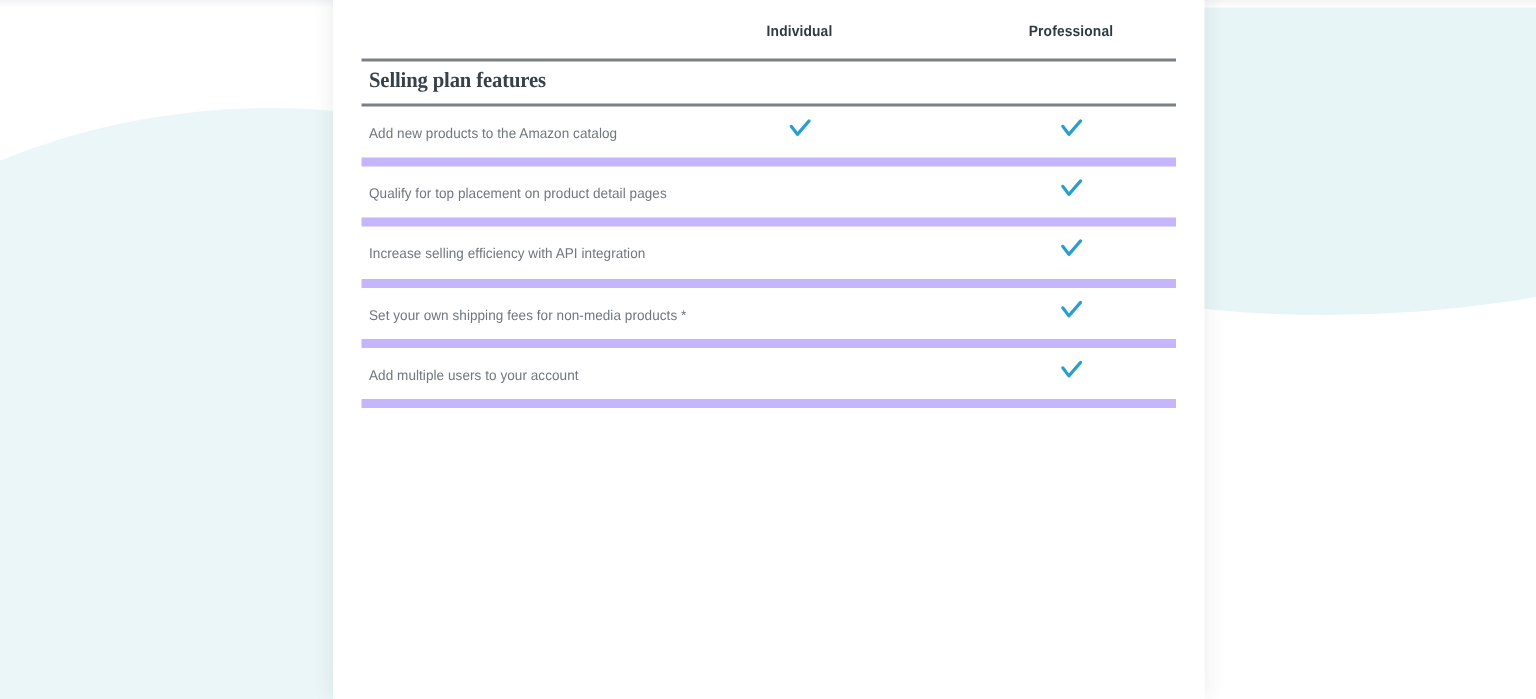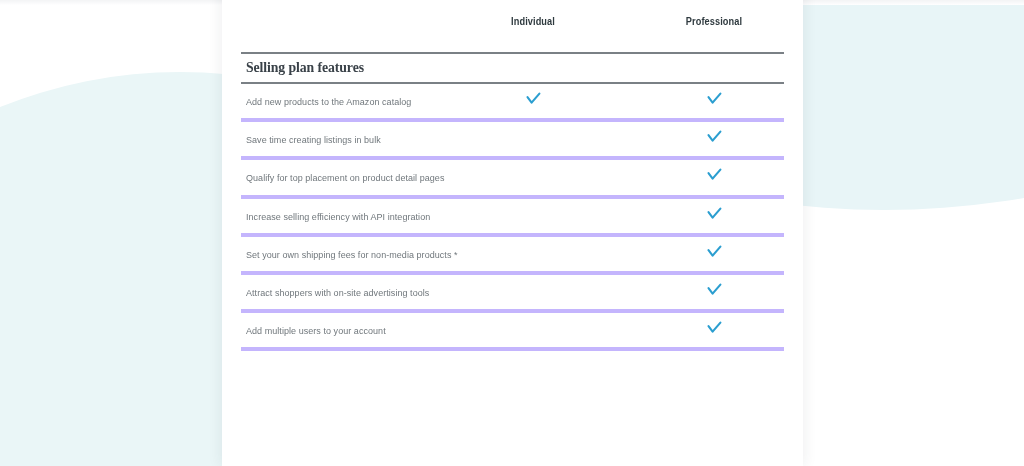--- a/index.html
+++ b/index.html
@@ -63,21 +63,21 @@
   #card-inner {
     position: absolute;
     left: 19px;
     top: 12px;
     width: 543px;
   }
 
   
   .col-head-row {
     position: relative;
-    height: 52px;
+    height: 39px;
     text-decoration: underline;
   }
   .col-head {
     position: absolute;
     top: 16px;
     font-size: 10px;
     font-weight: bold;
     color: #2f3a3f;
     letter-spacing: 0.1px;
     transform: scaleX(0.92);
@@ -106,21 +106,21 @@
     letter-spacing: -0.1px;
     transform: scaleX(0.95);
     transform-origin: left center;
     white-space: nowrap;
   }
 
   
   .feature-row {
     position: relative;
     height: 34.2px;
-    border-bottom: 4px solid #c4b5fd;
+    border-bottom: 6px solid #c4b5fd;
   }
   .feature-label {
     position: absolute;
     left: 5px;
     top: 12px;
     font-size: 9.4px;
     color: #70777c;
     letter-spacing: 0.05px;
     transform: scaleX(0.96);
     transform-origin: left center;
@@ -165,29 +165,20 @@
         <path d="M1.5 5.2 L5.6 10.6 L13.4 1.6" fill="none" stroke="#2b9ed0" stroke-width="2.1" stroke-linecap="round" stroke-linejoin="round"></path>
       </svg>
     </div>
     <div class="check-cell professional">
       <svg width="15" height="13" viewBox="0 0 15 13">
         <path d="M1.5 5.2 L5.6 10.6 L13.4 1.6" fill="none" stroke="#2b9ed0" stroke-width="2.1" stroke-linecap="round" stroke-linejoin="round"></path>
       </svg>
     </div>
   </div>
         <div class="feature-row">
-    <div class="feature-label">Save time creating listings in bulk</div>
-
-    <div class="check-cell professional">
-      <svg width="15" height="13" viewBox="0 0 15 13">
-        <path d="M1.5 5.2 L5.6 10.6 L13.4 1.6" fill="none" stroke="#2b9ed0" stroke-width="2.1" stroke-linecap="round" stroke-linejoin="round"></path>
-      </svg>
-    </div>
-  </div>
-        <div class="feature-row">
     <div class="feature-label">Qualify for top placement on product detail pages</div>
 
     <div class="check-cell professional">
       <svg width="15" height="13" viewBox="0 0 15 13">
         <path d="M1.5 5.2 L5.6 10.6 L13.4 1.6" fill="none" stroke="#2b9ed0" stroke-width="2.1" stroke-linecap="round" stroke-linejoin="round"></path>
       </svg>
     </div>
   </div>
         <div class="feature-row">
     <div class="feature-label">Increase selling efficiency with API integration</div>
@@ -201,29 +192,20 @@
         <div class="feature-row">
     <div class="feature-label">Set your own shipping fees for non-media products *</div>
 
     <div class="check-cell professional">
       <svg width="15" height="13" viewBox="0 0 15 13">
         <path d="M1.5 5.2 L5.6 10.6 L13.4 1.6" fill="none" stroke="#2b9ed0" stroke-width="2.1" stroke-linecap="round" stroke-linejoin="round"></path>
       </svg>
     </div>
   </div>
         <div class="feature-row">
-    <div class="feature-label">Attract shoppers with on-site advertising tools</div>
-
-    <div class="check-cell professional">
-      <svg width="15" height="13" viewBox="0 0 15 13">
-        <path d="M1.5 5.2 L5.6 10.6 L13.4 1.6" fill="none" stroke="#2b9ed0" stroke-width="2.1" stroke-linecap="round" stroke-linejoin="round"></path>
-      </svg>
-    </div>
-  </div>
-        <div class="feature-row">
     <div class="feature-label">Add multiple users to your account</div>
 
     <div class="check-cell professional">
       <svg width="15" height="13" viewBox="0 0 15 13">
         <path d="M1.5 5.2 L5.6 10.6 L13.4 1.6" fill="none" stroke="#2b9ed0" stroke-width="2.1" stroke-linecap="round" stroke-linejoin="round"></path>
       </svg>
     </div>
   </div>
       </div>
 

